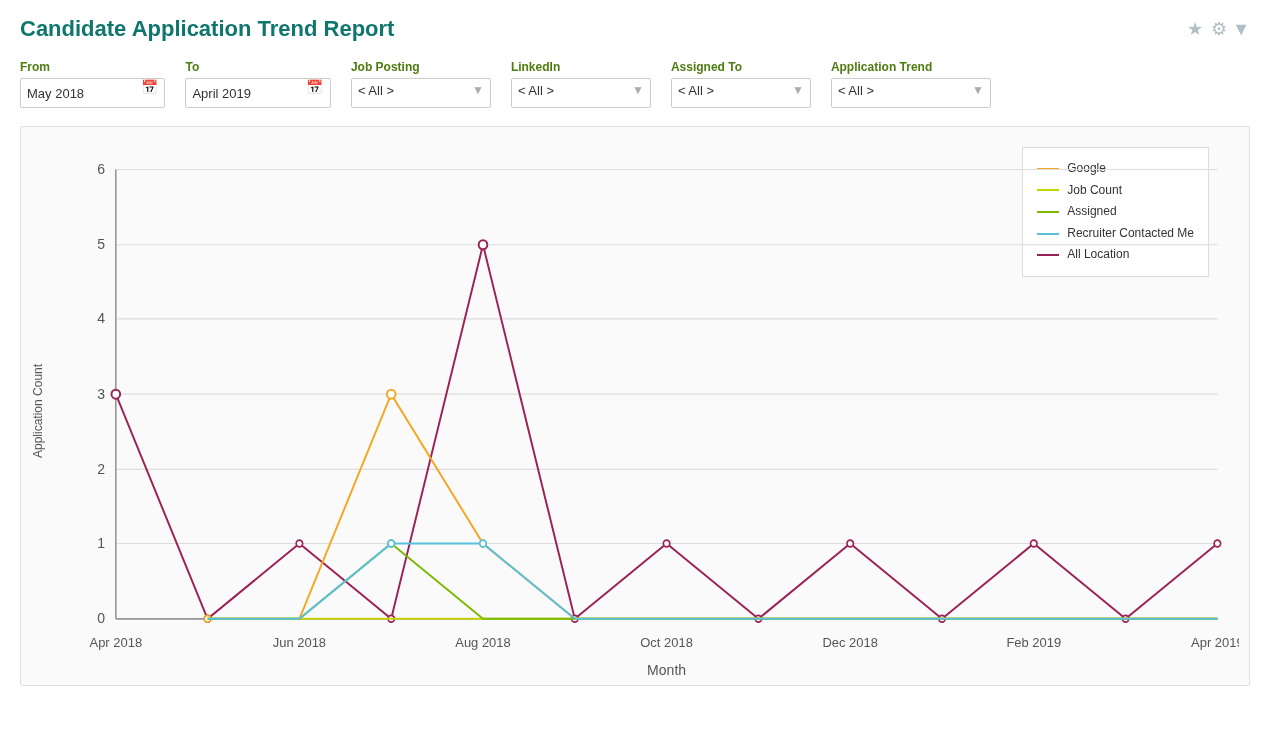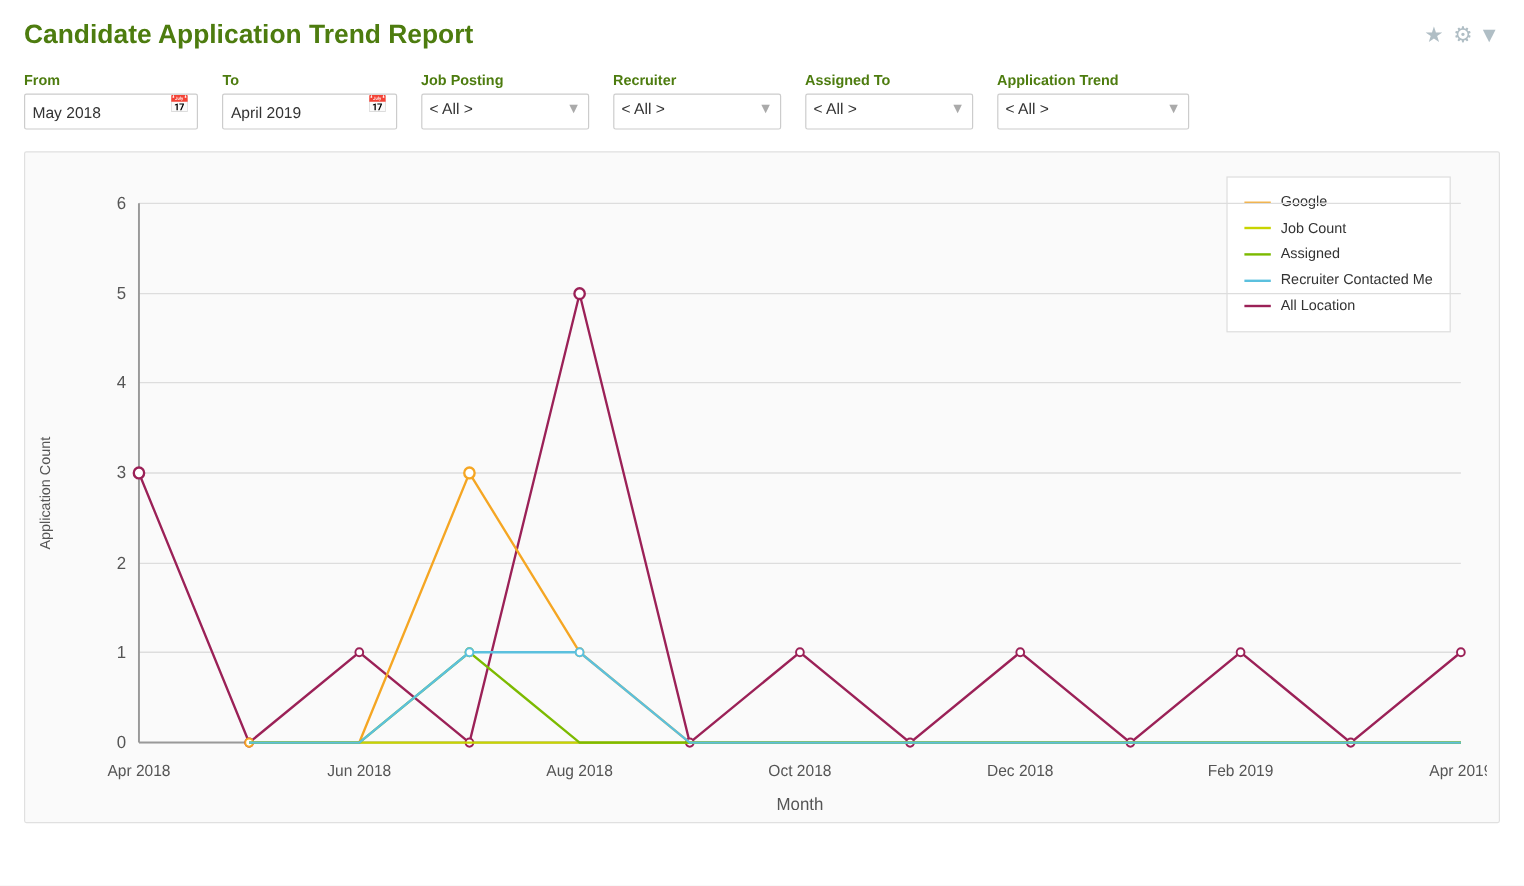--- a/index.html
+++ b/index.html
@@ -17,21 +17,21 @@
     }
     .header {
       display: flex;
       align-items: center;
       justify-content: space-between;
       margin-bottom: 18px;
     }
     .page-title {
       font-size: 22px;
       font-weight: 600;
-      color: #4d7c0f;
+      color: #0f766e;
     }
     .header-icons {
       display: flex;
       gap: 8px;
       align-items: center;
     }
     .header-icon {
       color: #b0bec5;
       font-size: 18px;
       cursor: pointer;
@@ -191,21 +191,21 @@
     <div class="filter-group">
       <span class="filter-label">Job Posting</span>
       <div class="filter-select-wrap">
         <select>
           <option>&lt; All &gt;</option>
         </select>
         <span class="arrow-icon">▼</span>
       </div>
     </div>
     <div class="filter-group">
-      <span class="filter-label">Recruiter</span>
+      <span class="filter-label">LinkedIn</span>
       <div class="filter-select-wrap">
         <select>
           <option>&lt; All &gt;</option>
         </select>
         <span class="arrow-icon">▼</span>
       </div>
     </div>
     <div class="filter-group">
       <span class="filter-label">Assigned To</span>
       <div class="filter-select-wrap">

